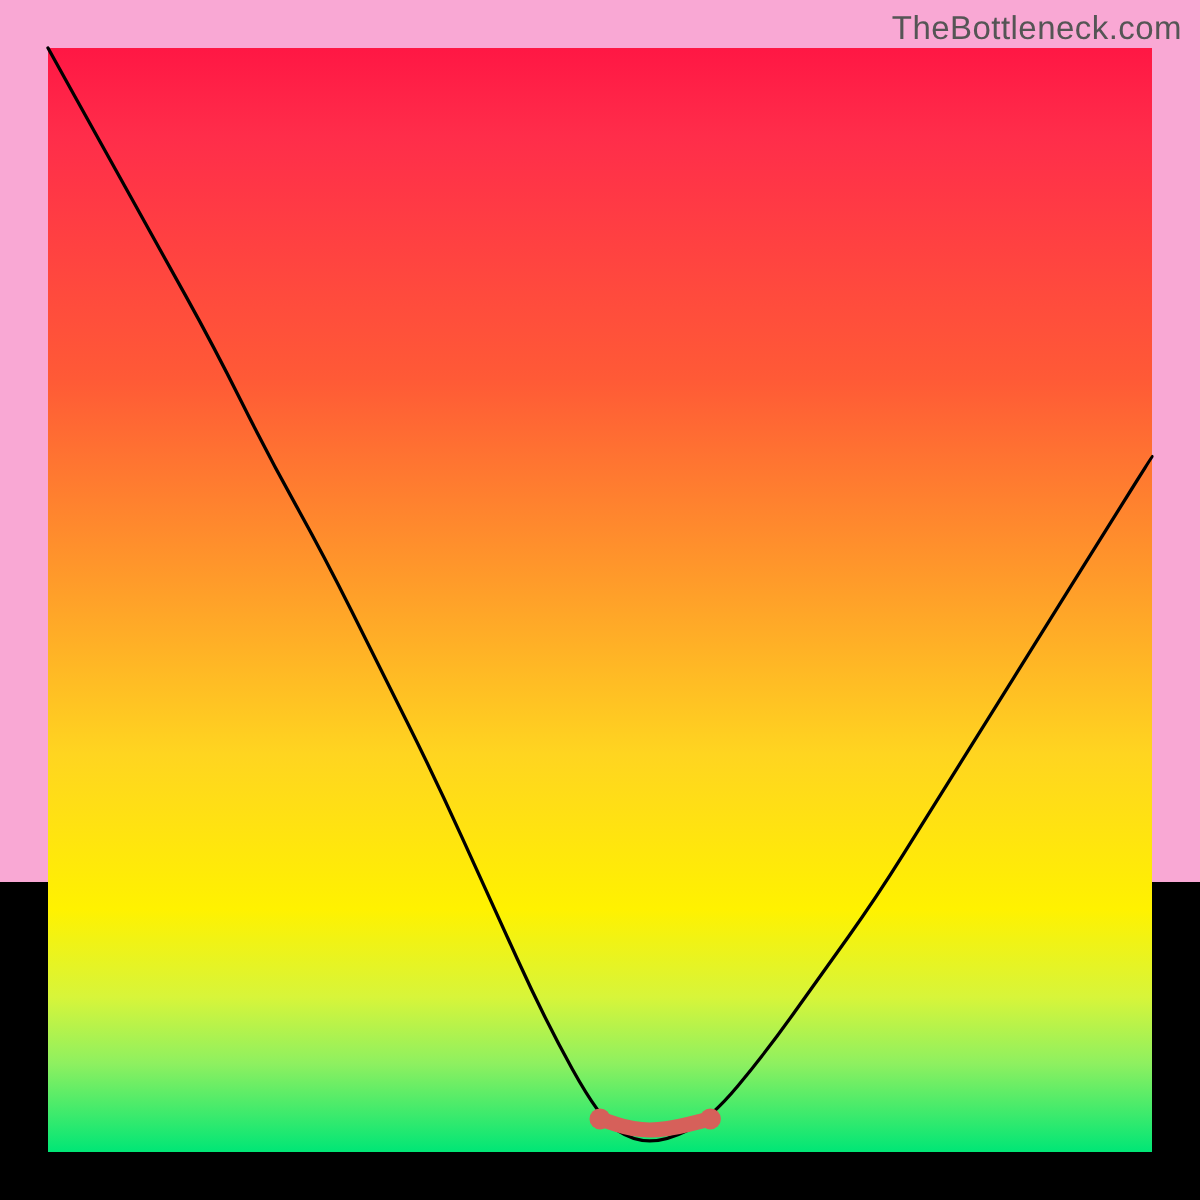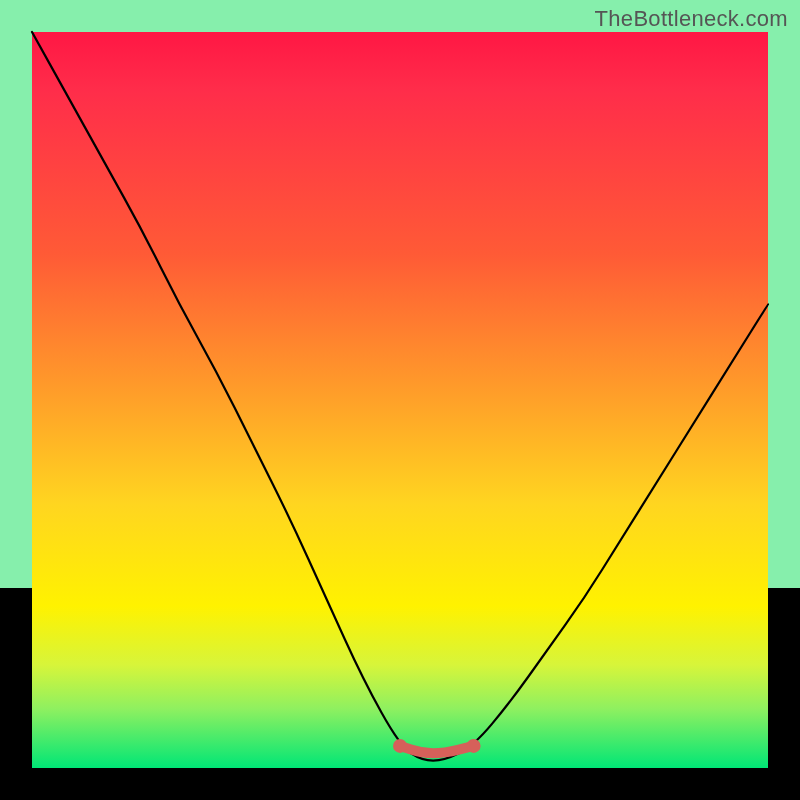--- a/index.html
+++ b/index.html
@@ -8,21 +8,21 @@
     width: 800px;
     height: 800px;
     overflow: hidden;
     background: #000;
     font-family: Arial, Helvetica, sans-serif;
   }
   .frame {
     position: relative;
     width: 800px;
     height: 588px;
-    background: #86efac;
+    background: #f9a8d4;
   }
   .plot-area {
     position: absolute;
     left: 32px;
     top: 32px;
     width: 736px;
     height: 736px;
     
     background: linear-gradient(
       to bottom,

